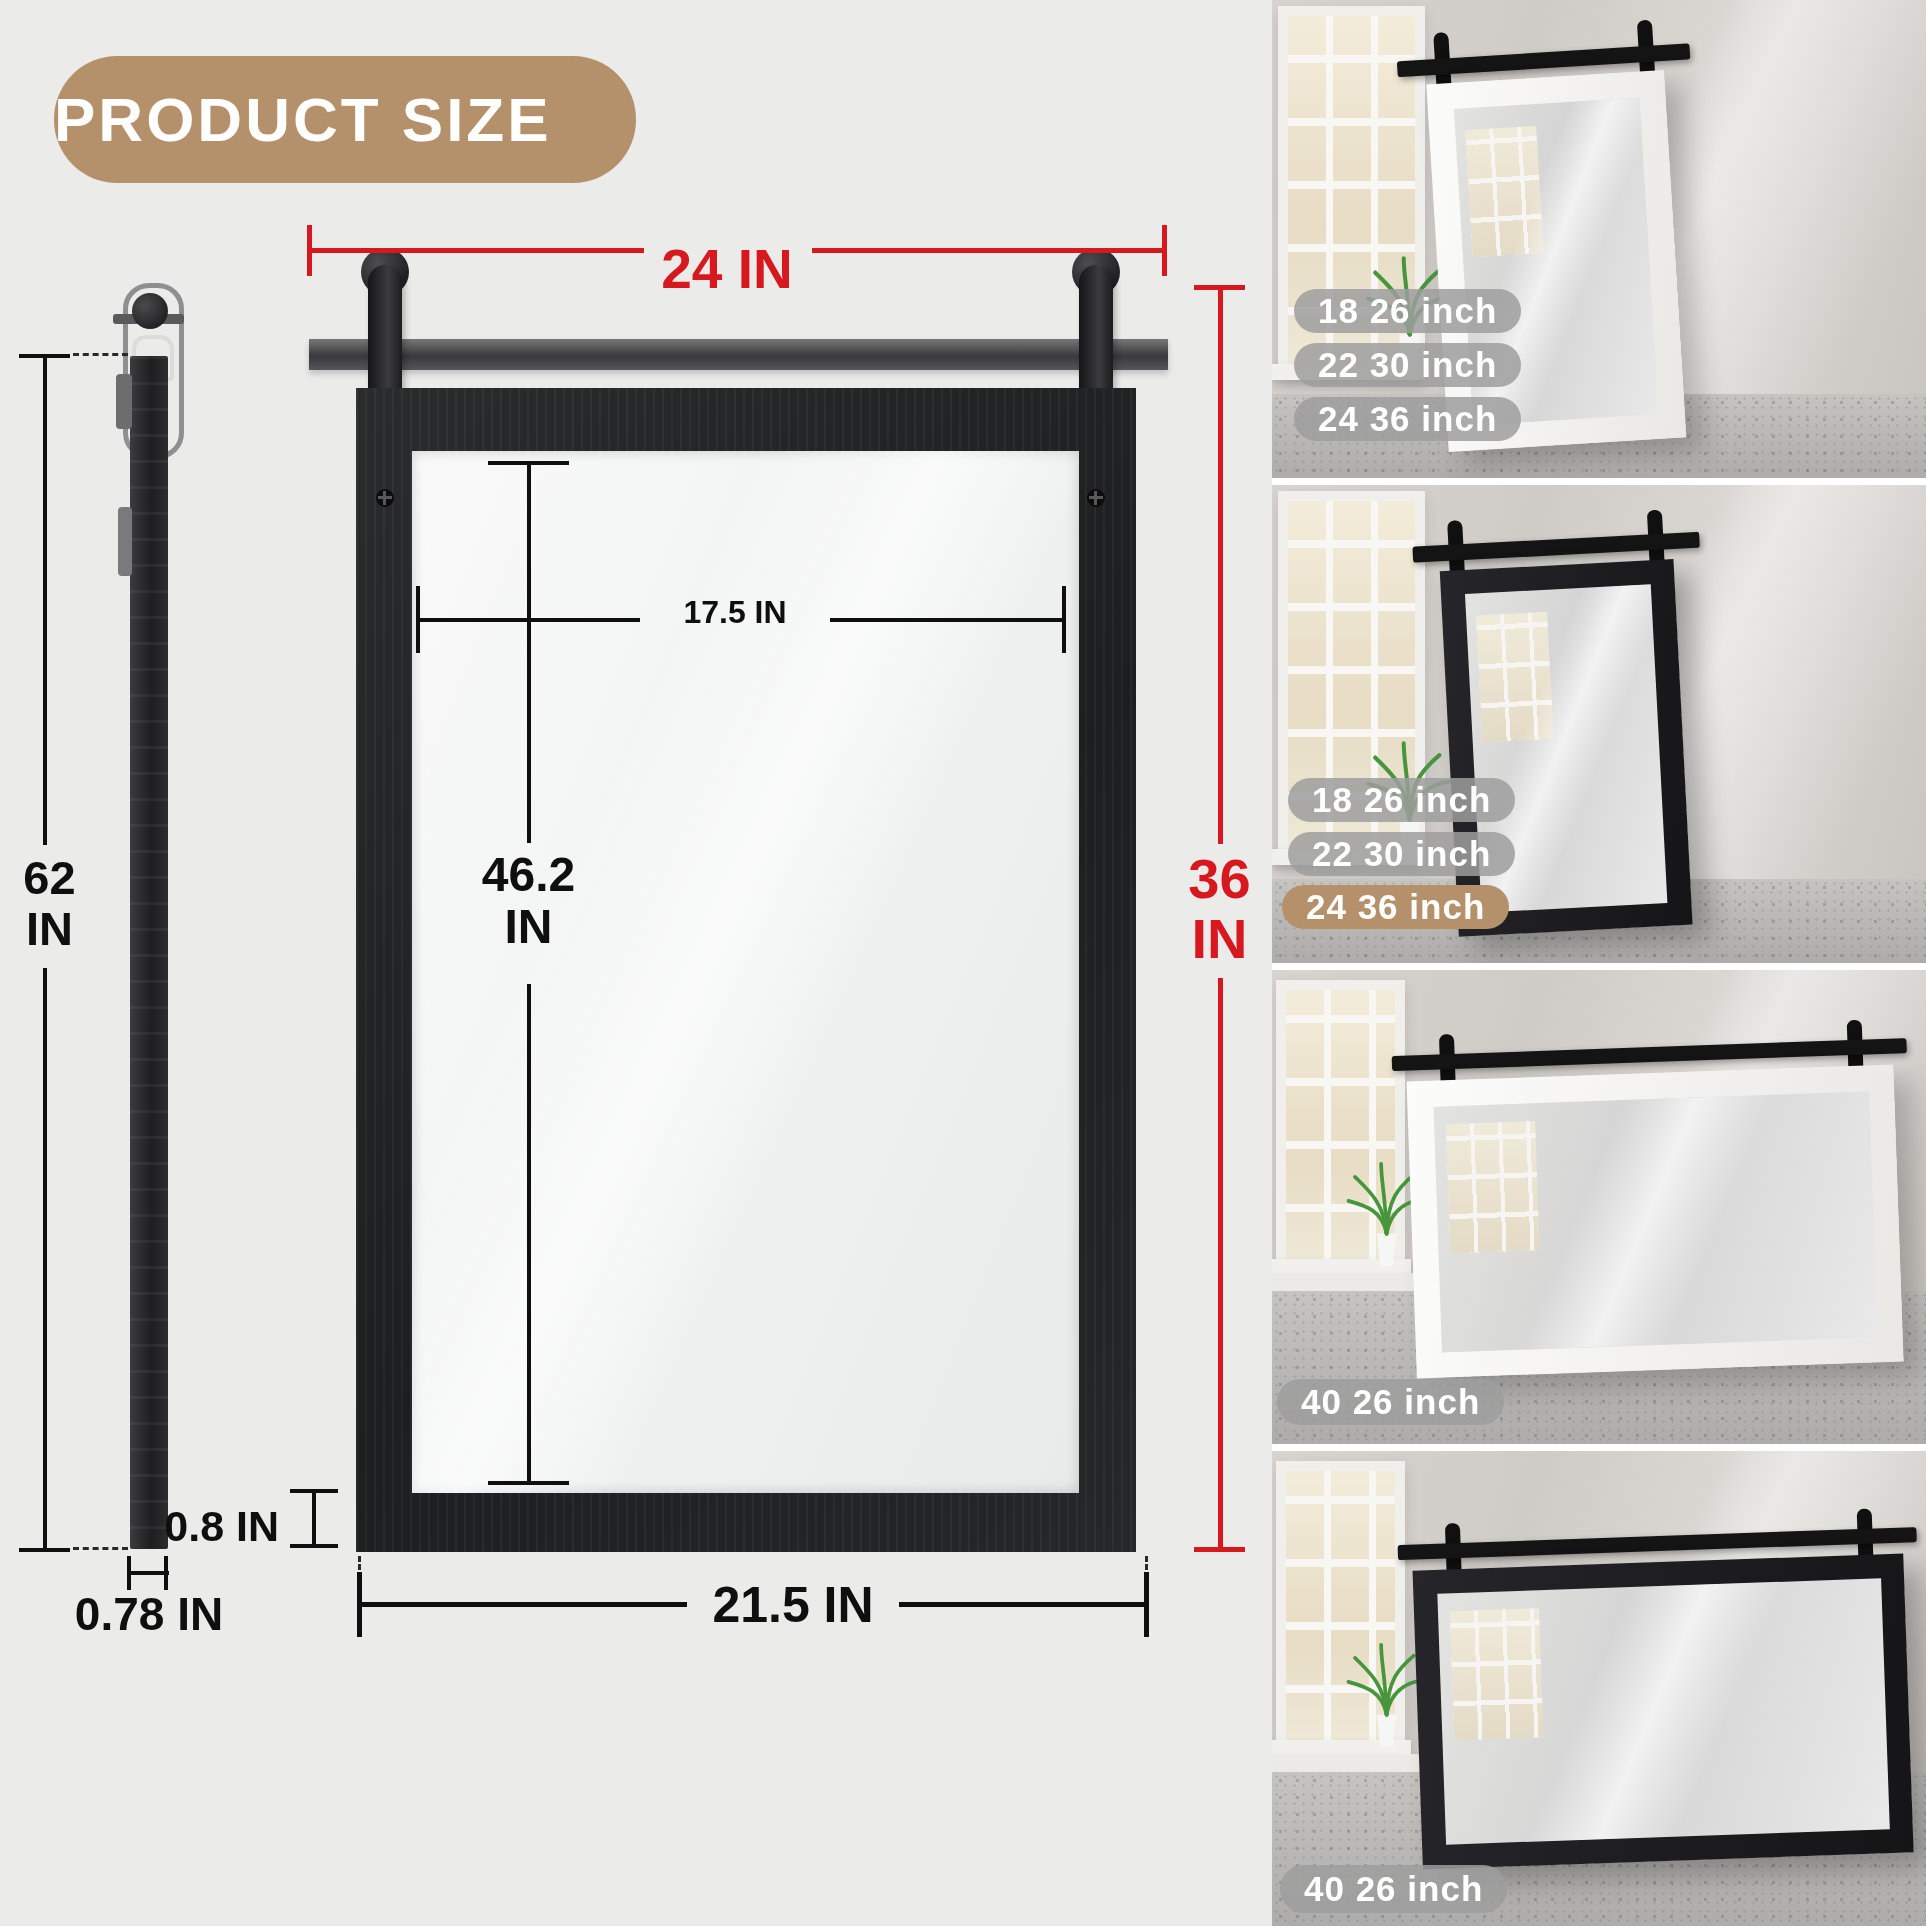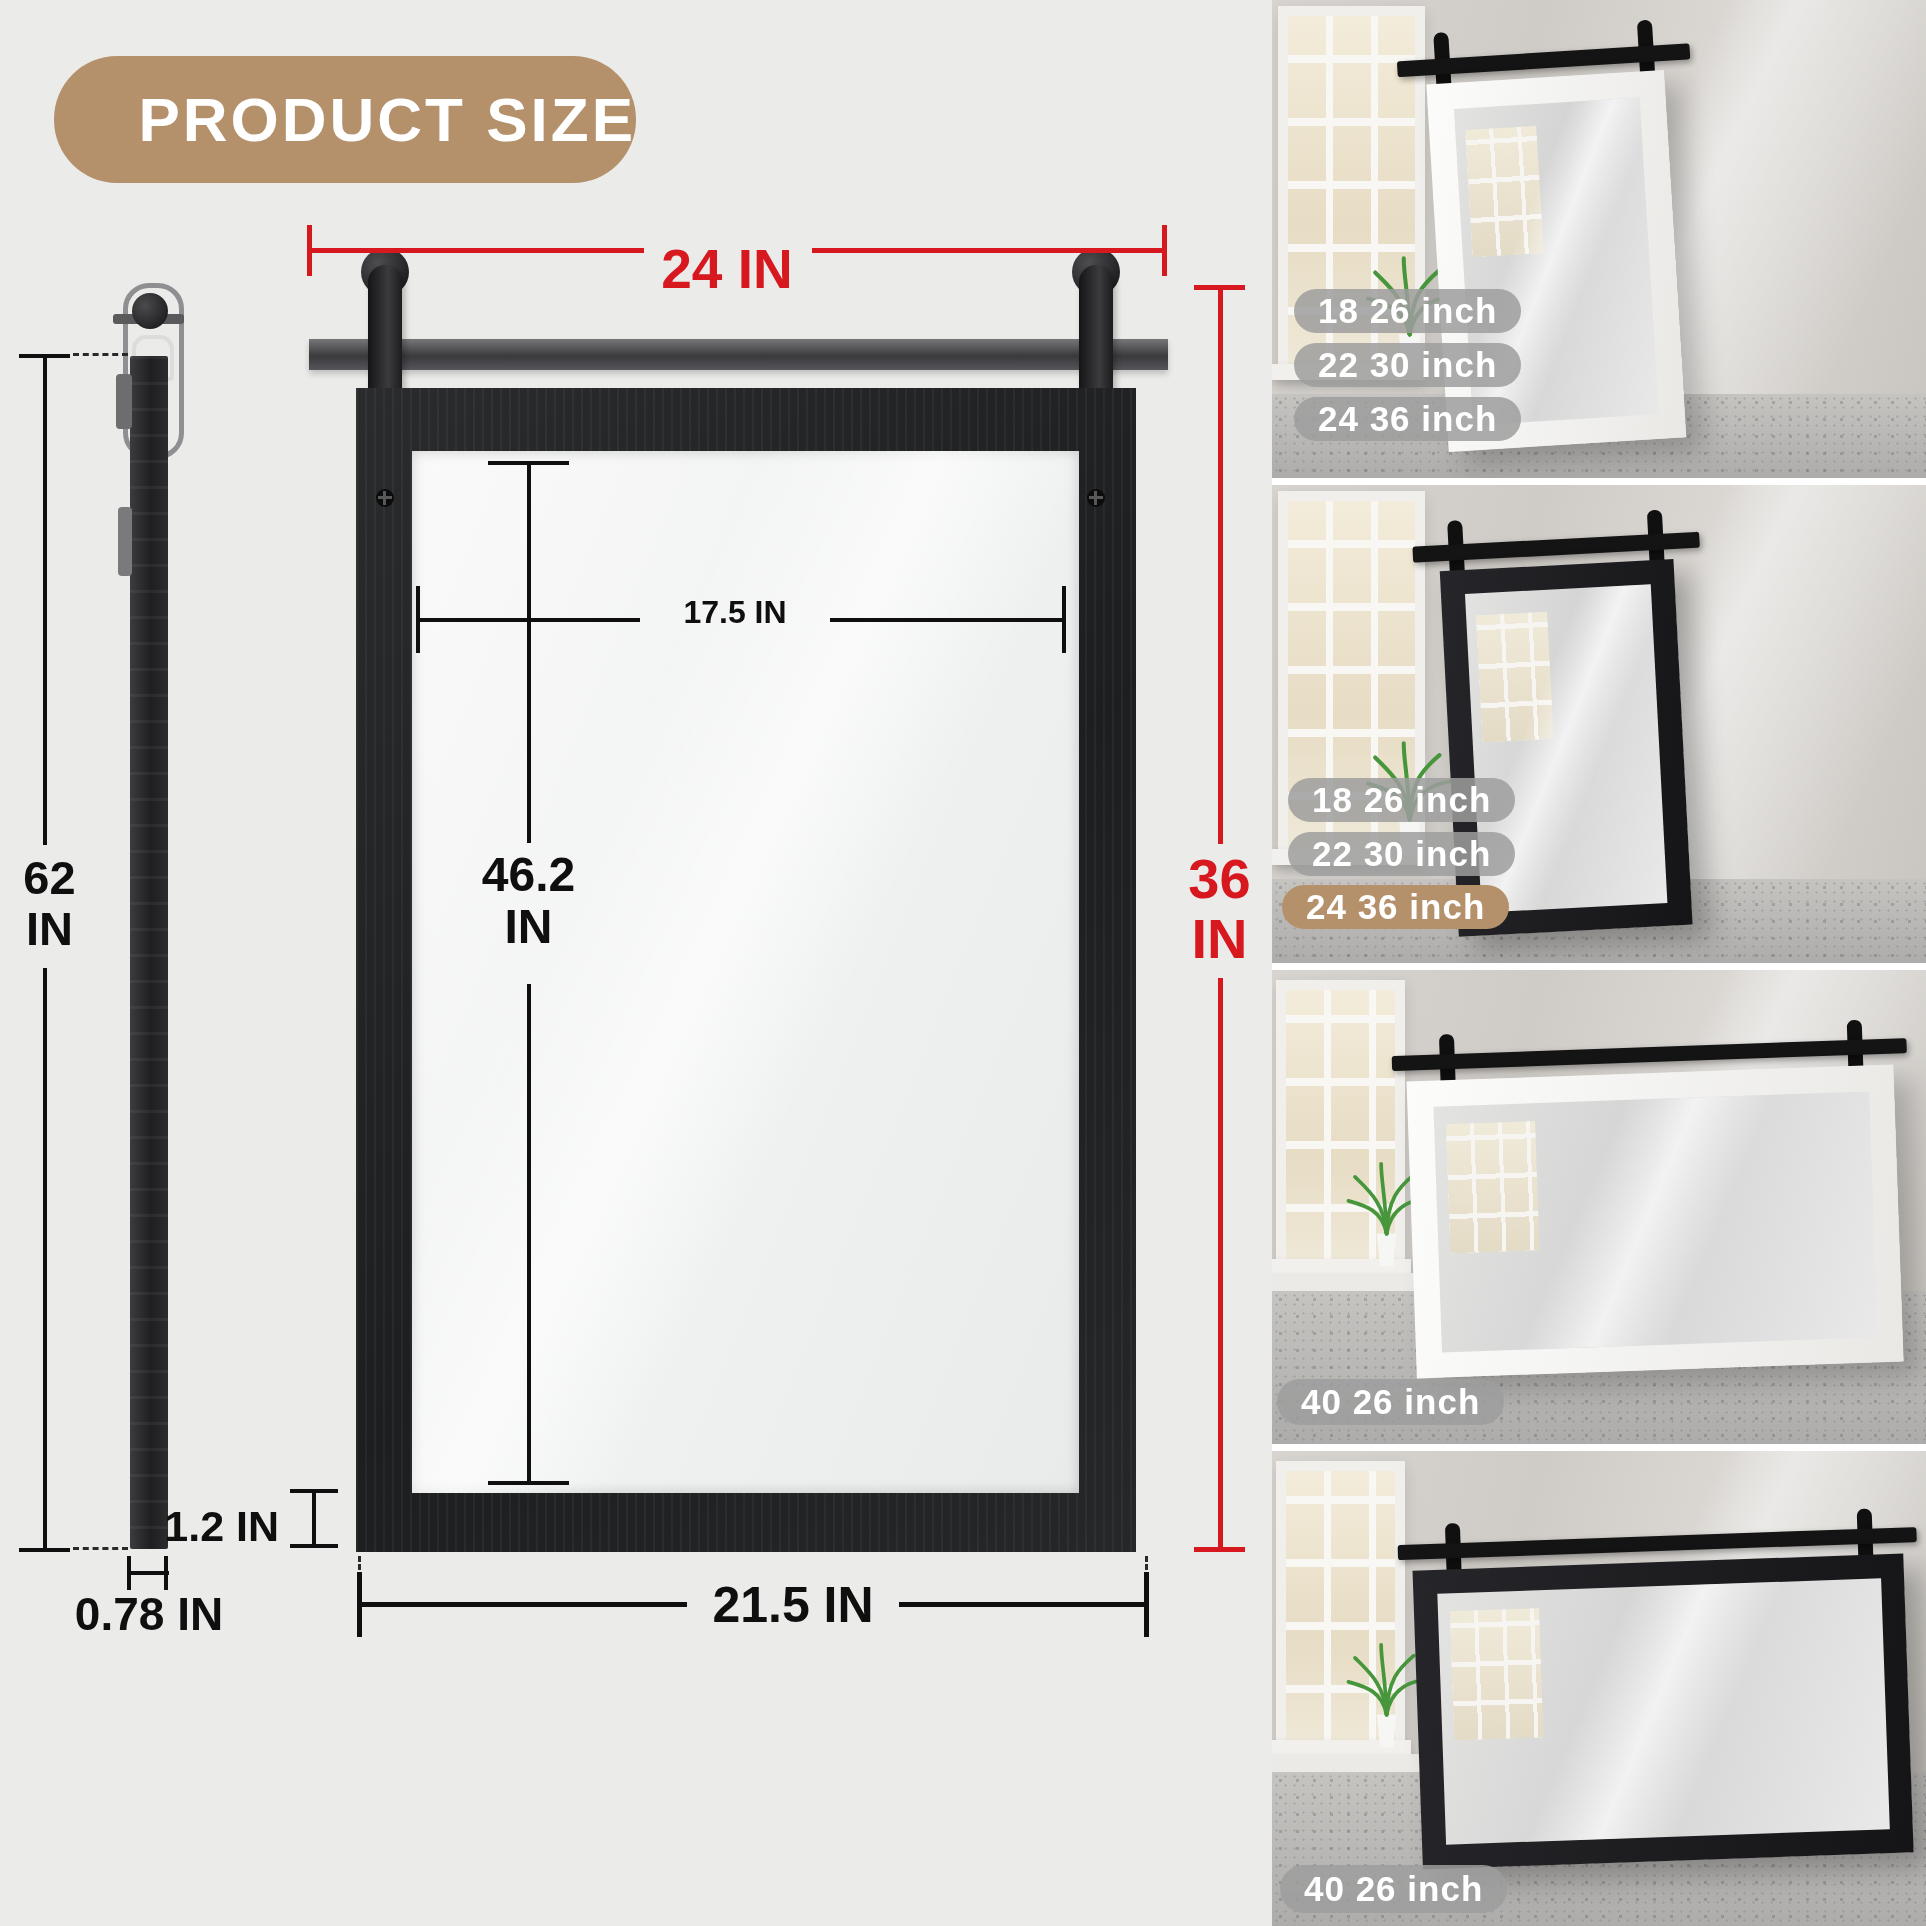--- a/index.html
+++ b/index.html
@@ -4,21 +4,21 @@
 <style>
   html,body{margin:0;padding:0;background:#fff;}
   .page{
     position:relative;width:1927px;height:1927px;overflow:hidden;
     background:#ebebea;font-family:"Liberation Sans",sans-serif;
   }
   
   .badge{
     position:absolute;left:54px;top:56px;width:582px;height:127px;
     background:#b5916b;border-radius:63px;color:#fff;
-    display:flex;align-items:center;justify-content:flex-end;
+    display:flex;align-items:center;justify-content:flex-start;
     font-size:62px;font-weight:bold;letter-spacing:3px;
   }
   
   .seg{position:absolute;background:#0f0f0f;}
   .seg.red{background:#d7191f;}
   .dash-h{position:absolute;border-top:3px dashed #2a2a2a;}
   .dash-v{position:absolute;border-left:3px dashed #2a2a2a;}
   .dlabel{
     position:absolute;color:#0f0f0f;font-weight:bold;text-align:center;
     line-height:1.08;white-space:nowrap;
@@ -231,21 +231,21 @@
       <span>IN</span>
     </div>
     <div class="seg" style="left:527px;top:984px;width:4px;height:497px;"></div>
     <div class="seg" style="left:488px;top:1481px;width:81px;height:4px;"></div>
   </div>
 
   <div>
     <div class="seg" style="left:290px;top:1489px;width:48px;height:4px;"></div>
     <div class="seg" style="left:312px;top:1491px;width:4px;height:55px;"></div>
     <div class="seg" style="left:290px;top:1544px;width:48px;height:4px;"></div>
-    <div class="dlabel" style="left:150px;top:1503px;width:129px;font-size:43px;text-align:right;">1.2 IN</div>
+    <div class="dlabel" style="left:150px;top:1503px;width:129px;font-size:43px;text-align:right;">0.8 IN</div>
   </div>
 
   <div>
     <div class="dash-v" style="left:358px;top:1556px;height:38px;"></div>
     <div class="dash-v" style="left:1145px;top:1556px;height:38px;"></div>
     <div class="seg" style="left:357px;top:1572px;width:5px;height:65px;"></div>
     <div class="seg" style="left:360px;top:1602px;width:327px;height:5px;"></div>
     <div class="dlabel" style="left:687px;top:1578px;width:212px;font-size:50px;">21.5 IN</div>
     <div class="seg" style="left:899px;top:1602px;width:248px;height:5px;"></div>
     <div class="seg" style="left:1144px;top:1572px;width:5px;height:65px;"></div>

